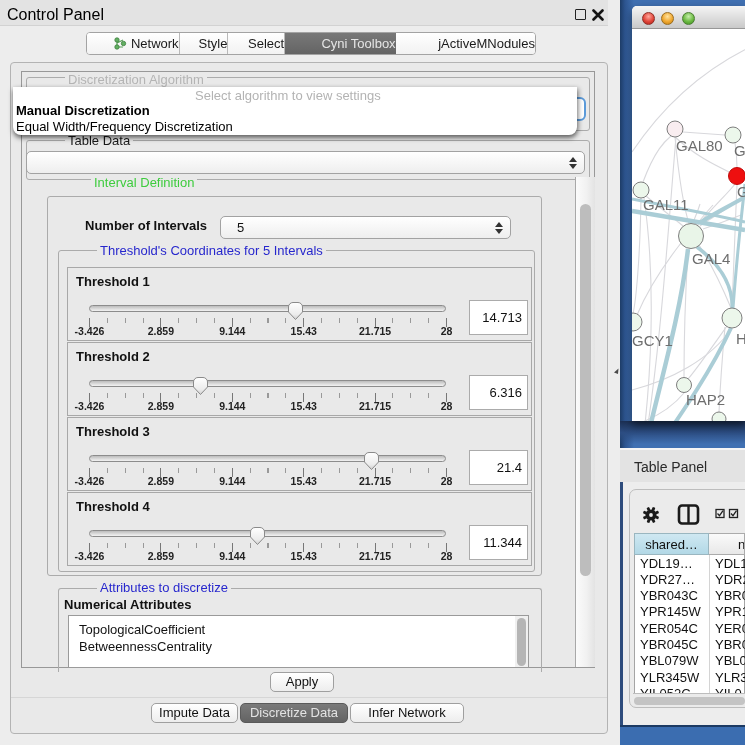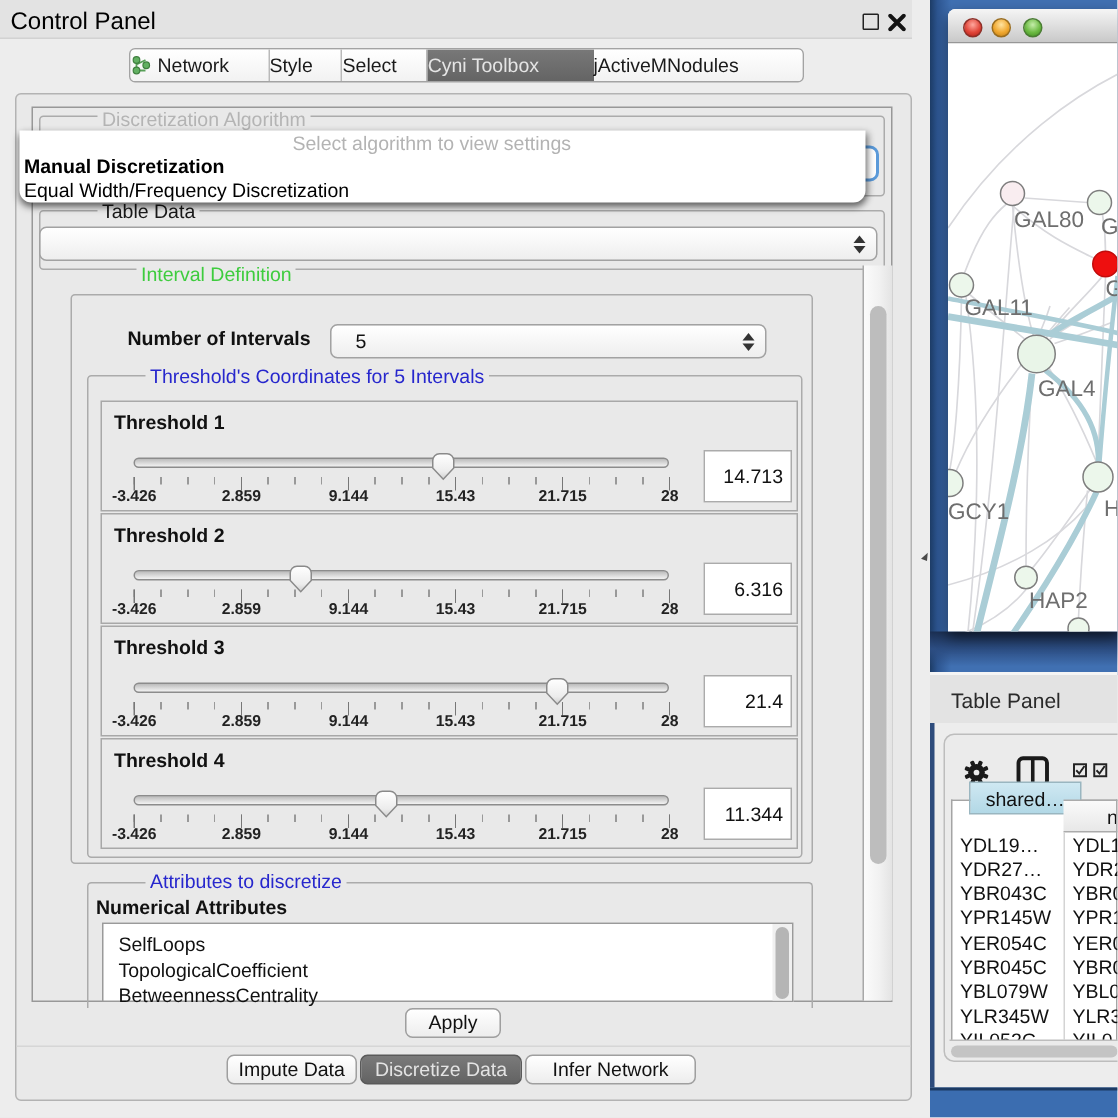--- a/index.html
+++ b/index.html
@@ -4,21 +4,21 @@
 <style>
 html,body{margin:0;padding:0;}
 body{width:745px;height:745px;overflow:hidden;font-family:"Liberation Sans",sans-serif;background:#ededed;position:relative;}
 .abs{position:absolute;}
 #titlebar{left:0;top:0;width:608px;height:26px;background:#e3e3e3;border-bottom:1px solid #d2d2d2;box-sizing:border-box;}
 #titlebar .t{left:7px;top:6px;font-size:16px;color:#000000;}
 #floatbtn{left:575px;top:9px;width:9px;height:9px;border:1.5px solid #222;border-radius:1px;}
 
 
 #segs{left:86px;top:32px;width:450px;height:23px;display:flex;border:1px solid #a3a3a3;border-radius:4px;background:#fff;box-sizing:border-box;overflow:hidden;font-size:13px;color:#1a1a1a;}
-#segs .seg{display:flex;align-items:center;justify-content:flex-start;border-right:1px solid #b9b9b9;box-sizing:border-box;background:linear-gradient(#ffffff,#f2f2f2);}
+#segs .seg{display:flex;align-items:center;justify-content:flex-end;border-right:1px solid #b9b9b9;box-sizing:border-box;background:linear-gradient(#ffffff,#f2f2f2);}
 #segs .seg.sel{background:linear-gradient(#787878,#646464);color:#e5e5e5;border-right:none;}
 #segs .seg:last-child{border-right:none;}
 
 #opanel{left:10px;top:62px;width:598px;height:672px;background:#e9e9e9;border:1px solid #b3b3b3;border-radius:4px;box-sizing:border-box;}
 #viewport{left:21px;top:71px;width:574px;height:597px;border:1px solid #989898;box-sizing:border-box;background:#e9e9e9;overflow:hidden;}
 .group{position:absolute;border:1px solid #ababab;border-radius:3px;box-sizing:border-box;}
 .gtitle{position:absolute;font-size:13px;background:#e9e9e9;padding:0 3px;line-height:13px;margin-left:36px;}
 .combo{position:absolute;box-sizing:border-box;border:1px solid #a2a2a2;border-radius:5px;background:linear-gradient(#ffffff,#eeeeee);font-size:13px;color:#111;}
 .combo .ar{position:absolute;right:6px;width:9px;}
 .arr{width:0;height:0;border-left:4px solid transparent;border-right:4px solid transparent;}
@@ -211,21 +211,20 @@
           <path d="M1.5,6 A4.5,4.5 0 0 1 6,1.5 L11,1.5 A4.5,4.5 0 0 1 15.5,6 L15.5,11 L8.5,18.5 L1.5,11 Z" fill="url(#tg3)" stroke="#8a8a8a"></path>
         </svg></div>
       <div class="vbox">11.344</div>
     </div>
   </div>
 
 <div class="group" style="left:58px;top:588px;width:484px;height:84px;border-bottom:none;border-radius:3px 3px 0 0;"></div>
 <div class="gtitle" style="left:61px;top:581px;color:#2727cd;">Attributes to discretize</div>
 <div class="abs" style="left:64px;top:597px;font-size:13px;font-weight:bold;color:#111;">Numerical Attributes</div>
 <div class="abs" id="attrlist">
-  <div>SelfLoops</div>
   <div>TopologicalCoefficient</div>
   <div>BetweennessCentrality</div>
 </div>
 <div class="abs" style="left:515px;top:616px;width:13px;height:51px;background:#f0f0f0;"></div>
 <div class="abs" style="left:517px;top:618px;width:9px;height:48px;background:#b5b5b5;border-radius:4.5px;"></div>
 
 <div class="abs" id="vtrack"></div>
 <div class="abs" id="vthumb"></div>
 
 <div class="btn" style="left:270px;top:672px;width:64px;">Apply</div>
@@ -334,21 +333,21 @@
       <g stroke="#222" fill="none" stroke-width="1.3">
         <rect x="74" y="5.5" width="8" height="8"></rect>
         <rect x="87.5" y="5.5" width="8" height="8"></rect>
         <path d="M75.5,9.5 l2,2.2 3.5-5"></path>
         <path d="M89,9.5 l2,2.2 3.5-5"></path>
       </g>
     </svg>
   </div>
 <div class="abs" id="tbl">
     <div class="abs" style="left:634px;top:533px;width:111px;height:161px;background:#fff;border:1px solid #a5a5a5;border-bottom:none;box-sizing:border-box;"></div>
-    <div class="abs" style="left:634px;top:521px;width:75px;height:22px;background:linear-gradient(#cfe8f2,#b2d8e6);border:1px solid #9ab6c0;box-sizing:border-box;font-size:13px;color:#111;text-align:center;line-height:21px;margin-left:12px;">shared…</div>
+    <div class="abs" style="left:634px;top:533px;width:75px;height:22px;background:linear-gradient(#cfe8f2,#b2d8e6);border:1px solid #9ab6c0;box-sizing:border-box;font-size:13px;color:#111;text-align:center;line-height:21px;">shared…</div>
     <div class="abs" style="left:709px;top:533px;width:36px;height:22px;background:linear-gradient(#fafafa,#e8e8e8);border:1px solid #ababab;border-left:none;box-sizing:border-box;font-size:13px;color:#111;padding-left:29px;line-height:21px;overflow:hidden;">name</div>
     <div class="abs" style="left:709px;top:555px;width:1px;height:138px;background:#d4d4d4;"></div>
     <div class="abs" style="left:640px;top:555.5px;width:66px;height:16px;font-size:13px;color:#111;overflow:hidden;">YDL19…</div>
     <div class="abs" style="left:715px;top:555.5px;width:30px;height:16px;font-size:13px;color:#111;overflow:hidden;">YDL1</div>
     <div class="abs" style="left:640px;top:571.8px;width:66px;height:16px;font-size:13px;color:#111;overflow:hidden;">YDR27…</div>
     <div class="abs" style="left:715px;top:571.8px;width:30px;height:16px;font-size:13px;color:#111;overflow:hidden;">YDR2</div>
     <div class="abs" style="left:640px;top:588.1px;width:66px;height:16px;font-size:13px;color:#111;overflow:hidden;">YBR043C</div>
     <div class="abs" style="left:715px;top:588.1px;width:30px;height:16px;font-size:13px;color:#111;overflow:hidden;">YBR0</div>
     <div class="abs" style="left:640px;top:604.4px;width:66px;height:16px;font-size:13px;color:#111;overflow:hidden;">YPR145W</div>
     <div class="abs" style="left:715px;top:604.4px;width:30px;height:16px;font-size:13px;color:#111;overflow:hidden;">YPR1</div>

